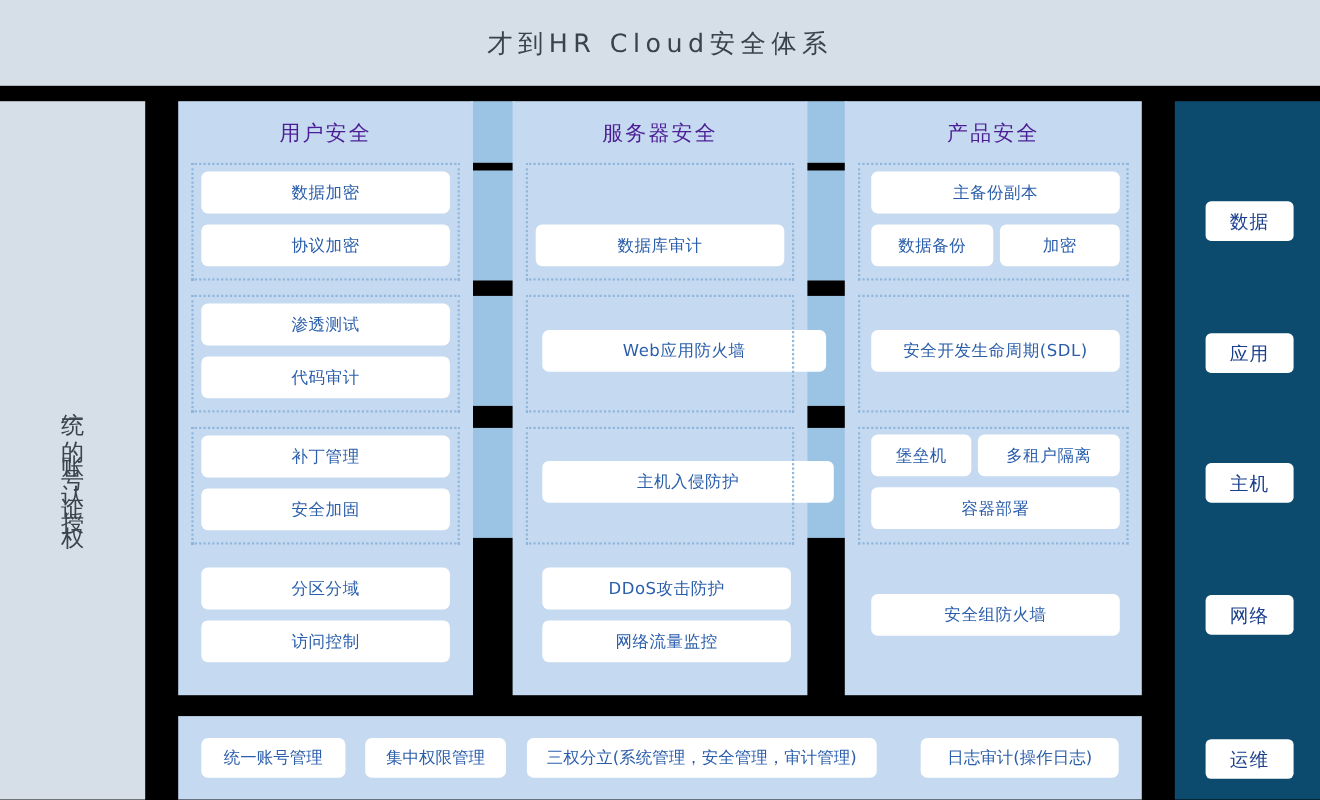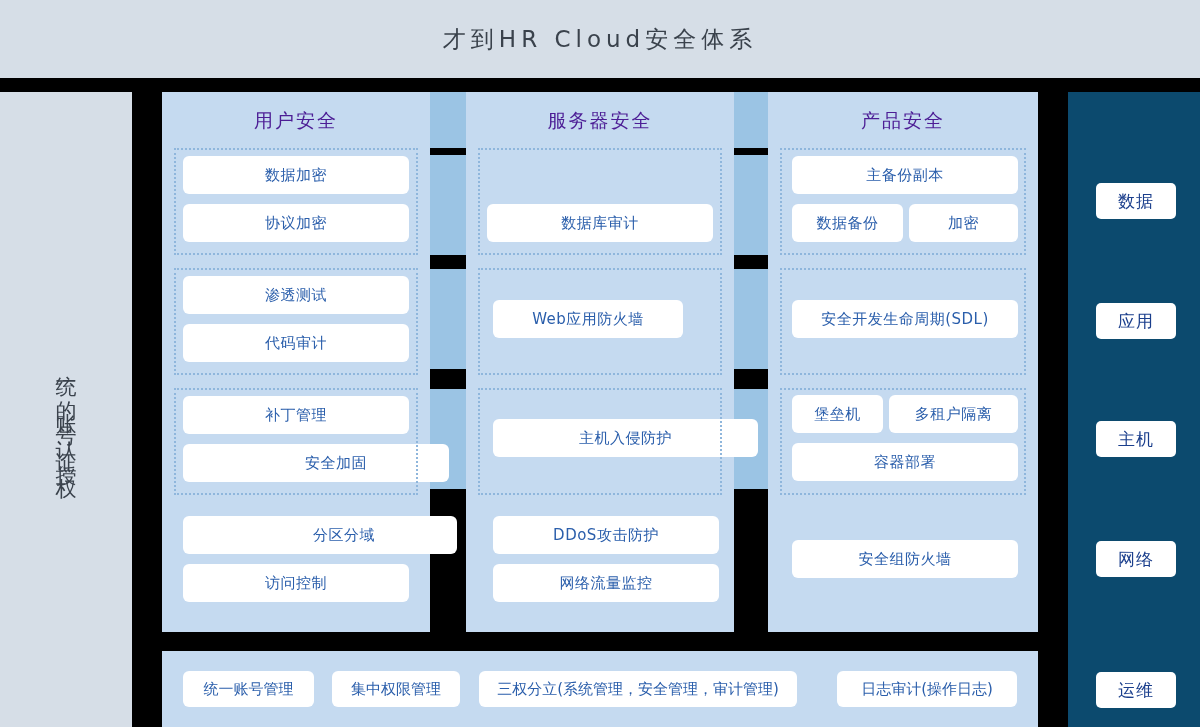--- a/index.html
+++ b/index.html
@@ -181,29 +181,29 @@
 <div class="connector" style="left:733px; top:269px; width:37px; height:100px;"></div>
 <div class="connector" style="left:733px; top:389px; width:37px; height:100px;"></div>
 
 <div class="column" id="col-user">
   <div class="col-title">用户安全</div>
   <div class="item-box" style="left:21px; top:64px;  width:226px; height:38px;">数据加密</div>
   <div class="item-box" style="left:21px; top:112px; width:226px; height:38px;">协议加密</div>
   <div class="item-box" style="left:21px; top:184px; width:226px; height:38px;">渗透测试</div>
   <div class="item-box" style="left:21px; top:232px; width:226px; height:38px;">代码审计</div>
   <div class="item-box" style="left:21px; top:304px; width:226px; height:38px;">补丁管理</div>
-  <div class="item-box" style="left:21px; top:352px; width:226px; height:38px;padding-left:40px;">安全加固</div>
-  <div class="item-box" style="left:21px; top:424px; width:226px; height:38px;padding-left:48px;">分区分域</div>
+  <div class="item-box" style="left:21px; top:352px; width:226px; height:38px;">安全加固</div>
+  <div class="item-box" style="left:21px; top:424px; width:226px; height:38px;">分区分域</div>
   <div class="item-box" style="left:21px; top:472px; width:226px; height:38px;">访问控制</div>
 </div>
 
 <div class="column" id="col-server">
   <div class="col-title">服务器安全</div>
   <div class="item-box" style="left:21px; top:112px; width:226px; height:38px;">数据库审计</div>
-  <div class="item-box" style="left:27px; top:208px; width:190px; height:38px;">Web应用防火墙</div>
+  <div class="item-box" style="left:27px; top:208px; width:258px; height:38px;">Web应用防火墙</div>
   <div class="item-box" style="left:27px; top:327px; width:265px; height:38px;">主机入侵防护</div>
   <div class="item-box" style="left:27px; top:424px; width:226px; height:38px;">DDoS攻击防护</div>
   <div class="item-box" style="left:27px; top:472px; width:226px; height:38px;">网络流量监控</div>
 </div>
 
 <div class="column" id="col-product">
   <div class="col-title">产品安全</div>
   <div class="item-box" style="left:24px; top:64px;  width:226px; height:38px;">主备份副本</div>
   <div class="item-box" style="left:24px; top:112px; width:111px; height:38px;">数据备份</div>
   <div class="item-box" style="left:141px; top:112px; width:109px; height:38px;">加密</div>

